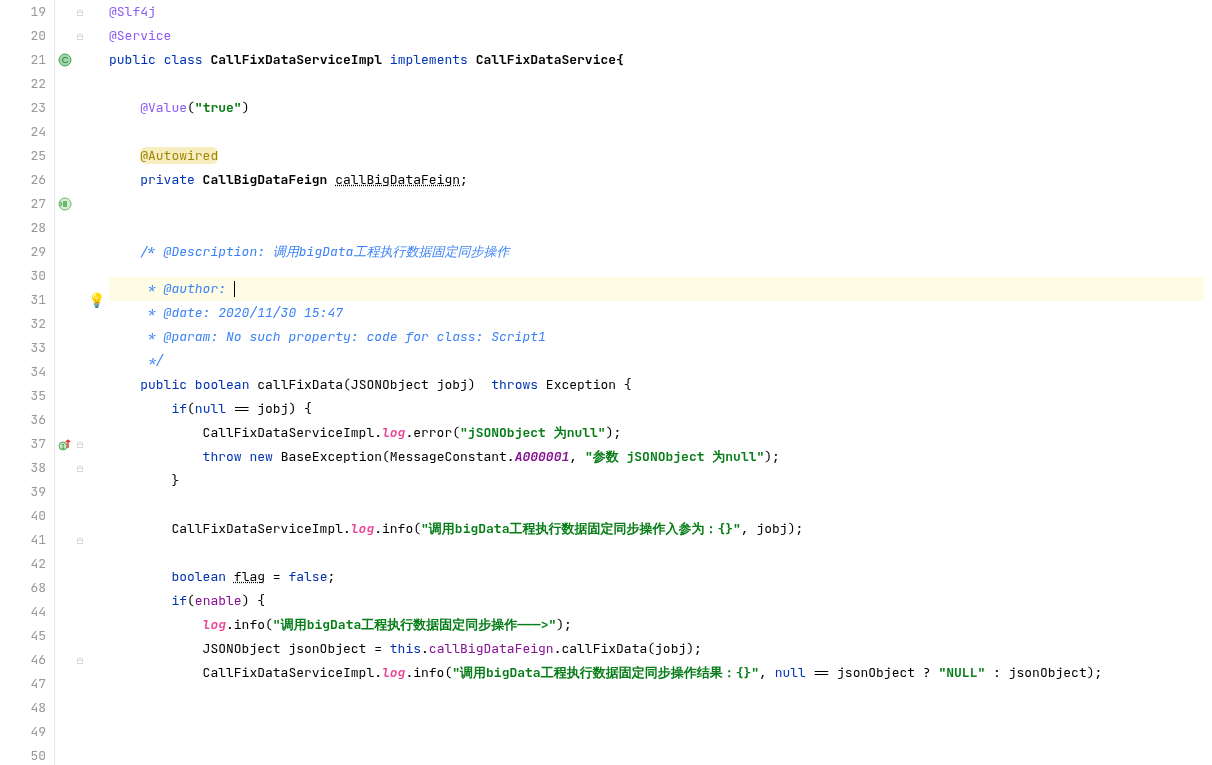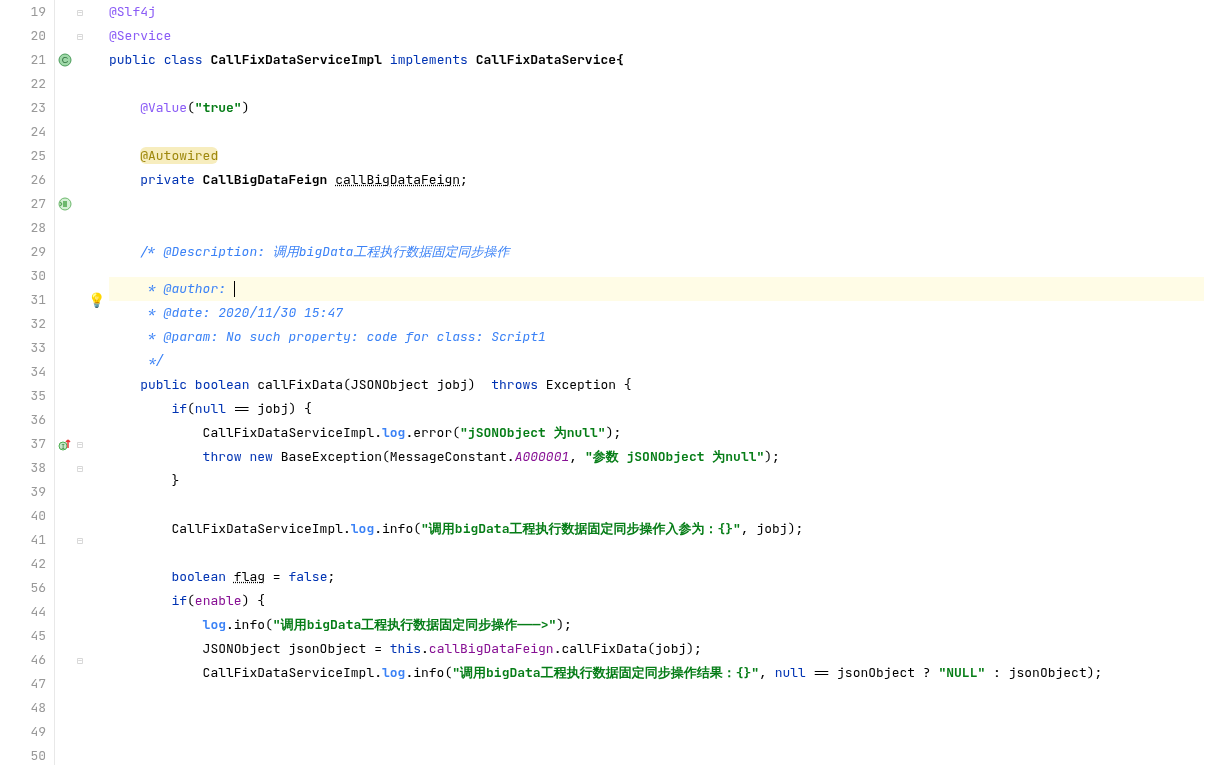--- a/index.html
+++ b/index.html
@@ -92,25 +92,25 @@
   margin-top: 13px;
 }
 
 .kw { color: #0033b3; font-weight: normal; }
 .ann { color: #8b5cf6; text-align: right; }
 .ann-hl { color: #9e880d; background: #f7edbe; border-radius: 6px; }
 .str { color: #067d17; font-weight: bold; }
 .cls { color: #000; font-weight: bold; }
 .mtd { color: #000; }
 .fld-purple { color: #871094; }
-.fld-italic { color: #3b82f6; font-weight: bold; }
+.fld-italic { color: #ec4899; font-style: italic; font-weight: bold; }
 .var-underline { text-decoration: underline; text-decoration-style: dotted; color: #000; }
 .cmt { color: #3b82f6; font-style: italic; }
 .paren { color: #000; }
-.static-fld { color: #871094; font-style: italic; }
+.static-fld { color: #871094; font-style: italic; font-weight: bold; }
 
 .caret {
   display: inline-block;
   width: 1px;
   height: 16px;
   background: #000;
   vertical-align: middle;
 }
 
 .err-stripe {
@@ -145,21 +145,21 @@
       <div class="gutter-line">33</div>
       <div class="gutter-line">34</div>
       <div class="gutter-line">35</div>
       <div class="gutter-line">36</div>
       <div class="gutter-line">37</div>
       <div class="gutter-line">38</div>
       <div class="gutter-line">39</div>
       <div class="gutter-line">40</div>
       <div class="gutter-line">41</div>
       <div class="gutter-line">42</div>
-      <div class="gutter-line">56</div>
+      <div class="gutter-line">68</div>
       <div class="gutter-line">44</div>
       <div class="gutter-line">45</div>
       <div class="gutter-line">46</div>
       <div class="gutter-line">47</div>
       <div class="gutter-line">48</div>
       <div class="gutter-line">49</div>
       <div class="gutter-line">50</div>
     </div>
 
   <div class="marker-col" id="markers">

